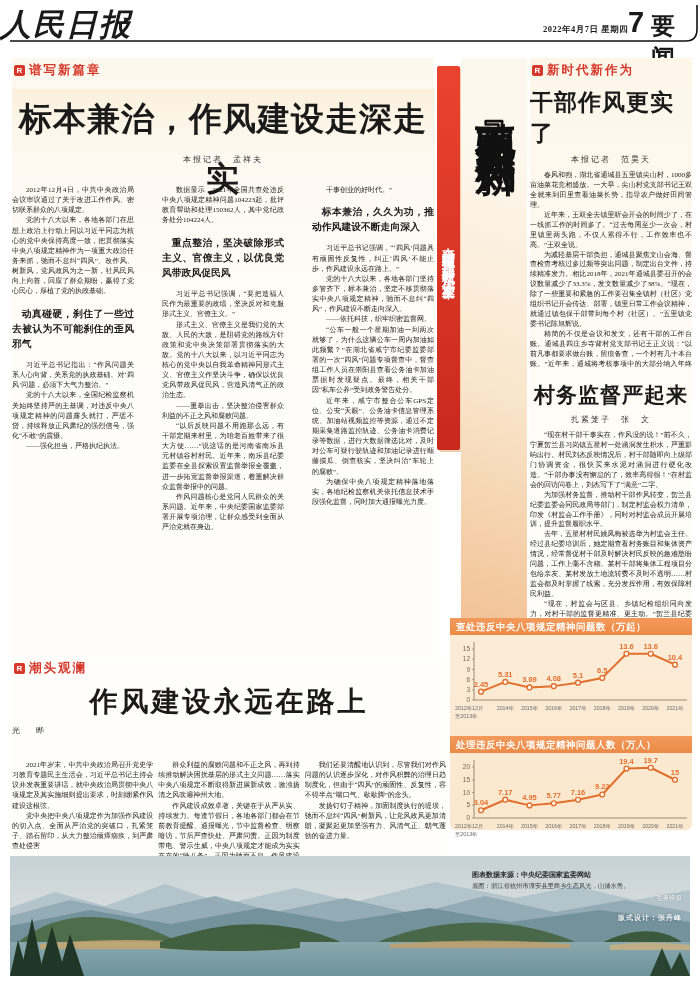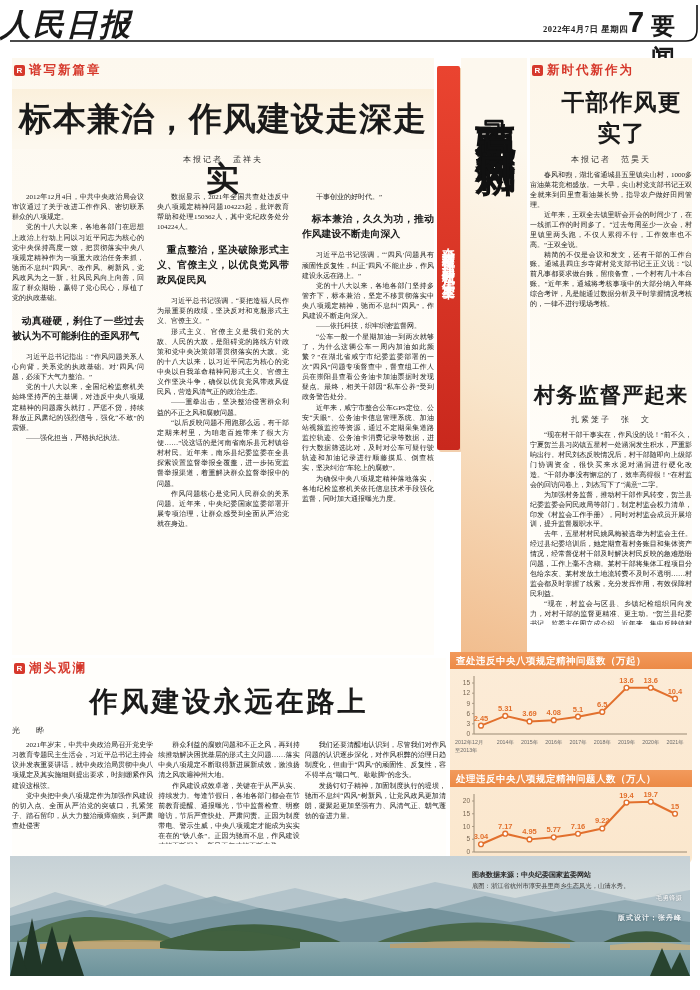--- a/index.html
+++ b/index.html
@@ -18,59 +18,59 @@
   .eyebrow .sq{width:11px;height:11px;background:#d6382b;border-radius:2px;color:#fff;
      font-family:"Liberation Sans",sans-serif;font-size:8px;font-weight:bold;line-height:11px;text-align:center;}
   .eyebrow .tx{color:#d6382b;font-weight:bold;font-size:12.5px;letter-spacing:2px;
      font-family:"Liberation Sans","DejaVu Sans",sans-serif;}
 
   
   .main-art{left:12px;top:58px;width:422px;height:597px;background:linear-gradient(#fdf8ee, #fffdf9 55%);}
   .main-head{margin-top:10px;height:60px;background:linear-gradient(#fbf0dc,#fdf8ee 90%);
      text-align:center;font-size:33px;font-weight:900;letter-spacing:1px;line-height:60px;}
   .byline{text-align:center;font-size:8px;color:#333;letter-spacing:2px;margin-top:5px;}
-  .cols{display:flex;gap:13px;margin-top:27px;height:478px;overflow:hidden;}
+  .cols{display:flex;gap:28px;margin-top:20px;height:478px;overflow:hidden;}
   .col{flex:1;font-size:7px;line-height:1.45;text-align:justify;overflow:hidden;}
   .col p.para{margin:0;text-indent:2em;}
   .col p.subhead{margin:9px 0;font-size:9.8px;line-height:1.55;font-weight:bold;text-indent:1em;
      font-family:"Liberation Sans","DejaVu Sans",sans-serif;}
 
   
   .banner{left:437px;top:66px;width:23px;height:384px;background:linear-gradient(180deg,#ea4430,#c9281d);
      border-radius:2px;box-shadow:2px 2px 0 #f2cfae;writing-mode:vertical-rl;color:#fff;
      font-family:"Liberation Sans","DejaVu Sans",sans-serif;font-weight:bold;font-size:13px;
      letter-spacing:2px;text-align:center;line-height:23px;}
 
   
   .strip{left:461px;top:58px;width:66px;height:597px;
      background:linear-gradient(200deg,#fdf8ee 15%,#f9e6cc 55%,#f1bd8e 100%);}
   .strip-h{position:absolute;left:12px;top:34px;writing-mode:vertical-rl;font-size:40px;font-weight:900;
      letter-spacing:3px;line-height:44px;color:#111;}
 
   
   .right-col{left:530px;top:58px;width:162px;height:560px;background:linear-gradient(#fdf6e9,#fffdf8 70%);}
-  .r-title1{margin-top:8px;text-align:center;font-size:23px;font-weight:900;letter-spacing:1px;padding-left:21px;}
+  .r-title1{margin-top:8px;font-size:23px;font-weight:900;letter-spacing:1px;}
   .r-title2{margin-top:12px;text-align:center;font-size:21px;font-weight:900;letter-spacing:1px;}
   .r-body{font-size:7px;line-height:1.42;text-align:justify;overflow:hidden;}
   .r-body p{margin:0;text-indent:2em;}
   #r-body-1{height:198px;}
   #r-body-2{height:194px;}
 
   
-  .charts{left:450px;top:652px;width:242px;height:212px;background:linear-gradient(#fcecd8,#fbe7cd);border-radius:6px;}
+  .charts{left:450px;top:618px;width:242px;height:212px;background:linear-gradient(#fcecd8,#fbe7cd);border-radius:6px;}
   .chart-bar{height:17px;background:linear-gradient(#f29a5c,#ec8a46);color:#fff;font-weight:bold;
      font-size:9.5px;line-height:17px;padding-left:6px;letter-spacing:.5px;
      font-family:"Liberation Sans","DejaVu Sans",sans-serif;}
   .chart-svg{display:block;margin:1px 0 0 2px;}
 
   
   .commentary{left:12px;top:658px;width:434px;height:198px;background:#fffefb;}
   .c-title{margin-top:6px;text-align:center;font-size:28px;font-weight:900;letter-spacing:3px;}
   .c-byline{text-align:left;font-size:8px;letter-spacing:4px;color:#333;margin-top:4px;}
-  .c-cols{display:flex;gap:5px;margin-top:4px;height:104px;overflow:hidden;}
+  .c-cols{display:flex;gap:5px;margin-top:24px;height:104px;overflow:hidden;}
   .c-col{flex:1;font-size:7px;line-height:1.45;text-align:justify;overflow:hidden;}
   .c-col p{margin:0;text-indent:2em;}
 
   
   .photo{left:10px;top:856px;width:680px;height:120px;overflow:hidden;}
   .cap{position:absolute;right:8px;top:14px;text-align:left;width:210px;}
   .cap .l1{font-size:7px;font-weight:bold;color:#2c2c2c;}
   .cap .l2{font-size:6.3px;color:#3a3a3a;margin-top:2px;}
   .cap .l3{font-size:6.5px;color:#fff;text-align:right;margin-top:3px;text-shadow:0 0 2px rgba(0,0,0,.4);}
   .cap .l4{font-size:7px;font-weight:bold;color:#f2f6f7;text-align:right;margin-top:10px;
@@ -136,20 +136,21 @@
   <div class="abs right-col">
     <div class="eyebrow" style="padding:4px 0 0 2px">
       <span class="sq">R</span>
       <span class="tx">新时代新作为</span>
     </div>
     <div class="r-title1">干部作风更实了</div>
     <div class="byline">本报记者　范昊天</div>
     <div class="r-body" id="r-body-1" style="margin-top:6px">
         <p class="para">春风和煦，湖北省通城县五里镇尖山村，1000多亩油菜花竞相盛放。一大早，尖山村党支部书记王双全就来到田里查看油菜长势，指导农户做好田间管理。</p>
         <p class="para">近年来，王双全去镇里听会开会的时间少了，在一线抓工作的时间多了。“过去每周至少一次会，村里镇里两头跑，不仅人累得不行，工作效率也不高。”王双全说。</p>
+        <p class="para">为减轻基层干部负担，通城县聚焦文山会海、督查检查考核过多过频等突出问题，制定出台文件，持续精准发力。相比2018年，2021年通城县委召开的会议数量减少了33.3%，发文数量减少了38%。“现在，除了一些重要和紧急的工作要召集全镇村（社区）党组织书记开会传达、部署，镇里日常工作会议精神，就通过镇包保干部带到每个村（社区）。”五里镇党委书记陈旭辉说。</p>
         <p class="para">精简的不仅是会议和发文，还有干部的工作台账。通城县四庄乡寺背村党支部书记王正义说：“以前凡事都要求做台账，留痕备查，一个村有几十本台账。”近年来，通城将考核事项中的大部分纳入年终综合考评，凡是能通过数据分析及平时掌握情况考核的，一律不进行现场考核。</p>
       </div>
     <div class="r-title2">村务监督严起来</div>
     <div class="byline">扎紧笼子　张　文</div>
     <div class="r-body" id="r-body-2" style="margin-top:6px">
         <p class="para">“现在村干部干事实在，作风没的说！”前不久，宁夏贺兰县习岗镇五星村一处涵洞发生积水，严重影响出行。村民刘杰反映情况后，村干部随即向上级部门协调资金，很快买来水泥对涵洞进行硬化改造。“干部办事没有懈怠的了，效率高得很！”在村监会的回访问卷上，刘杰写下了“满意”二字。</p>
         <p class="para">为加强村务监督，推动村干部作风转变，贺兰县纪委监委会同民政局等部门，制定村监会权力清单，印发《村监会工作手册》，同时对村监会成员开展培训，提升监督履职水平。</p>
         <p class="para">去年，五星村村民姚凤梅被选举为村监会主任。经过县纪委培训后，她定期查看村务账目和集体资产情况，经常督促村干部及时解决村民反映的急难愁盼问题，工作上毫不含糊。某村干部将集体工程项目分包给亲友、某村发放土地流转费不及时不透明……村监会都及时掌握了线索，充分发挥作用，有效保障村民利益。</p>
         <p class="para">“现在，村监会与区县、乡镇纪检组织同向发力，对村干部的监督更精准、更主动。”贺兰县纪委书记、监委主任周立成介绍。近年来，集中反映镇村干部问题的信访举报逐年下降，基层干部作风提升明显。</p>
       </div>

